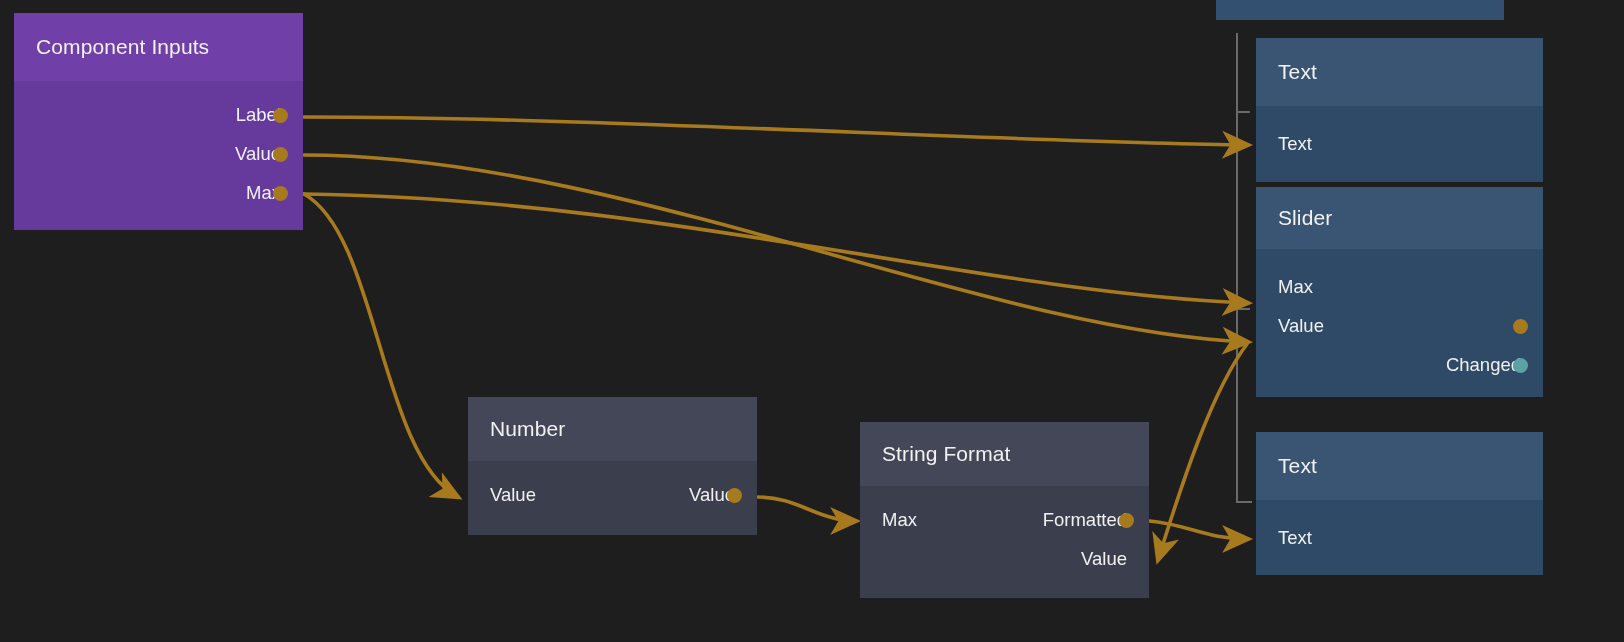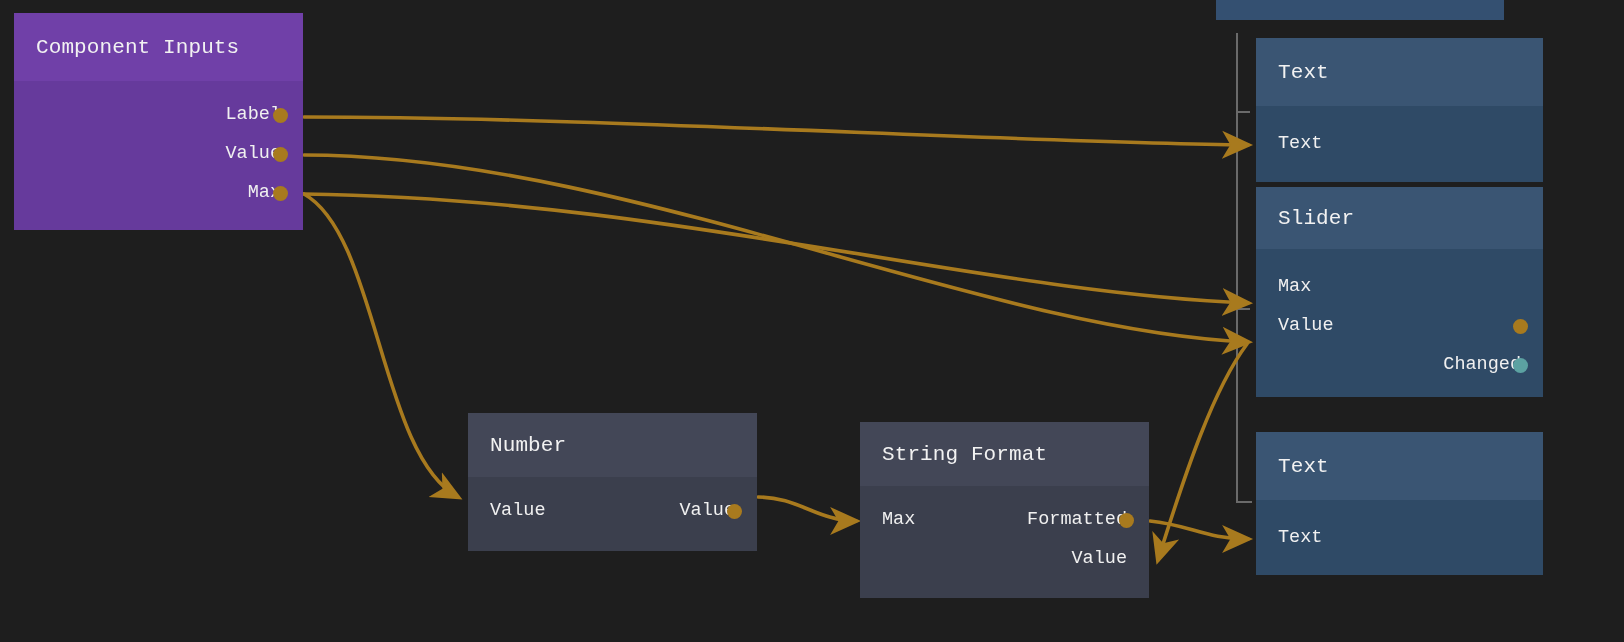--- a/index.html
+++ b/index.html
@@ -6,21 +6,21 @@
     margin: 0;
     padding: 0;
     background: #1e1e1e;
   }
   #canvas {
     position: relative;
     width: 1624px;
     height: 642px;
     background: #1e1e1e;
     overflow: hidden;
-    font-family: Liberation Mono, monospace;
+    font-family: Liberation Sans, sans-serif;
   }
   #wires {
     position: absolute;
     left: 0;
     top: 0;
     width: 1624px;
     height: 642px;
     pointer-events: none;
   }
   .node {
@@ -70,21 +70,21 @@
   .dot-out-gray   { right: -7px; background: #a87a1e; }
   .dot-out-blue   { right: -7px; background: #a87a1e; }
   .dot-teal       { right: -7px; background: #5ca2a2; }
 
   
   #node-component-inputs { left: 14px; top: 13px; width: 289px; height: 217px; }
   #node-component-inputs .node-header { height: 68px; background: #7040a8; }
   #node-component-inputs .node-body { height: 149px; background: #663a9c; }
 
   
-  #node-number { left: 468px; top: 397px; width: 289px; height: 138px; margin-top: 16px; }
+  #node-number { left: 468px; top: 397px; width: 289px; height: 138px; }
   #node-number .node-header { height: 64px; background: #434757; }
   #node-number .node-body { height: 74px; background: #3b3f4d; }
 
   
   #node-string-format { left: 860px; top: 422px; width: 289px; height: 176px; }
   #node-string-format .node-header { height: 64px; background: #434757; }
   #node-string-format .node-body { height: 112px; background: #3b3f4d; }
 
   
   .node-blue .node-header { background: #3a5573; }

